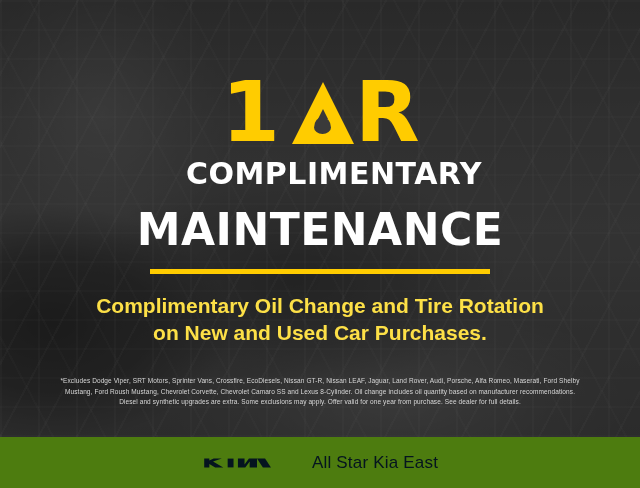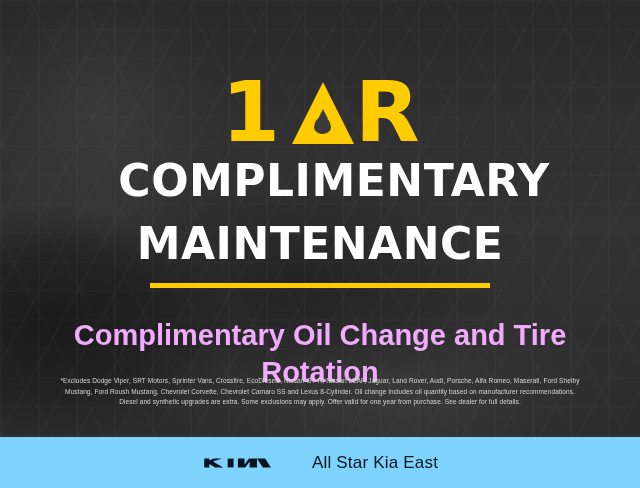--- a/index.html
+++ b/index.html
@@ -155,44 +155,44 @@
   .headline-maintenance {
     font-family: "DejaVu Sans", sans-serif;
     font-weight: bold;
     color: #ffffff;
     text-transform: uppercase;
     letter-spacing: 0.5px;
     line-height: 1.02;
   }
   .headline-complimentary {
     margin-top: 8px;
-    font-size: 44px;
+    font-size: 30px;
     margin-left: 28px;
   }
   .headline-maintenance {
     margin-top: 18px;
     font-size: 44px;
   }
 
   
   .rule {
     margin-top: 16px;
     width: 340px;
     height: 5px;
     background: #FFCC00;
   }
 
   
   .offer {
-    margin-top: 29px;
+    margin-top: 19px;
     font-family: "Liberation Sans", sans-serif;
     font-weight: bold;
-    font-size: 29px;
+    font-size: 21px;
     line-height: 1.28;
-    color: #f0abfc;
+    color: #fde047;
     max-width: 600px;
   }
 
   
   .disclaimer {
     position: absolute;
     left: 0;
     right: 0;
     top: 376px;
     padding: 0 12px;
@@ -204,21 +204,21 @@
     letter-spacing: 0.1px;
   }
 
   
   .footer {
     position: absolute;
     left: 0;
     top: 437px;
     width: 640px;
     height: 51px;
-    background: #7dd3fc;
+    background: #4d7c0f;
     display: flex;
     align-items: center;
     justify-content: center;
     gap: 22px;
   }
   .kia-logo {
     display: block;
     width: 88px;
     height: 22px;
   }
@@ -251,20 +251,21 @@
           <span>R</span>
       </div>
 
       <div class="headline-complimentary">COMPLIMENTARY</div>
       <div class="headline-maintenance">MAINTENANCE</div>
 
       <div class="rule"></div>
 
       <div class="offer">
         <div>Complimentary Oil Change and Tire Rotation</div>
+        <div>on New and Used Car Purchases.</div>
       </div>
 
     </div>
 
     <div class="disclaimer">
       <div>*Excludes Dodge Viper, SRT Motors, Sprinter Vans, Crossfire, EcoDiesels, Nissan GT-R, Nissan LEAF, Jaguar, Land Rover, Audi, Porsche, Alfa Romeo, Maserati, Ford Shelby</div>
       <div>Mustang, Ford Roush Mustang, Chevrolet Corvette, Chevrolet Camaro SS and Lexus 8-Cylinder. Oil change includes oil quantity based on manufacturer recommendations.</div>
       <div>Diesel and synthetic upgrades are extra. Some exclusions may apply. Offer valid for one year from purchase. See dealer for full details.</div>
     </div>
 

